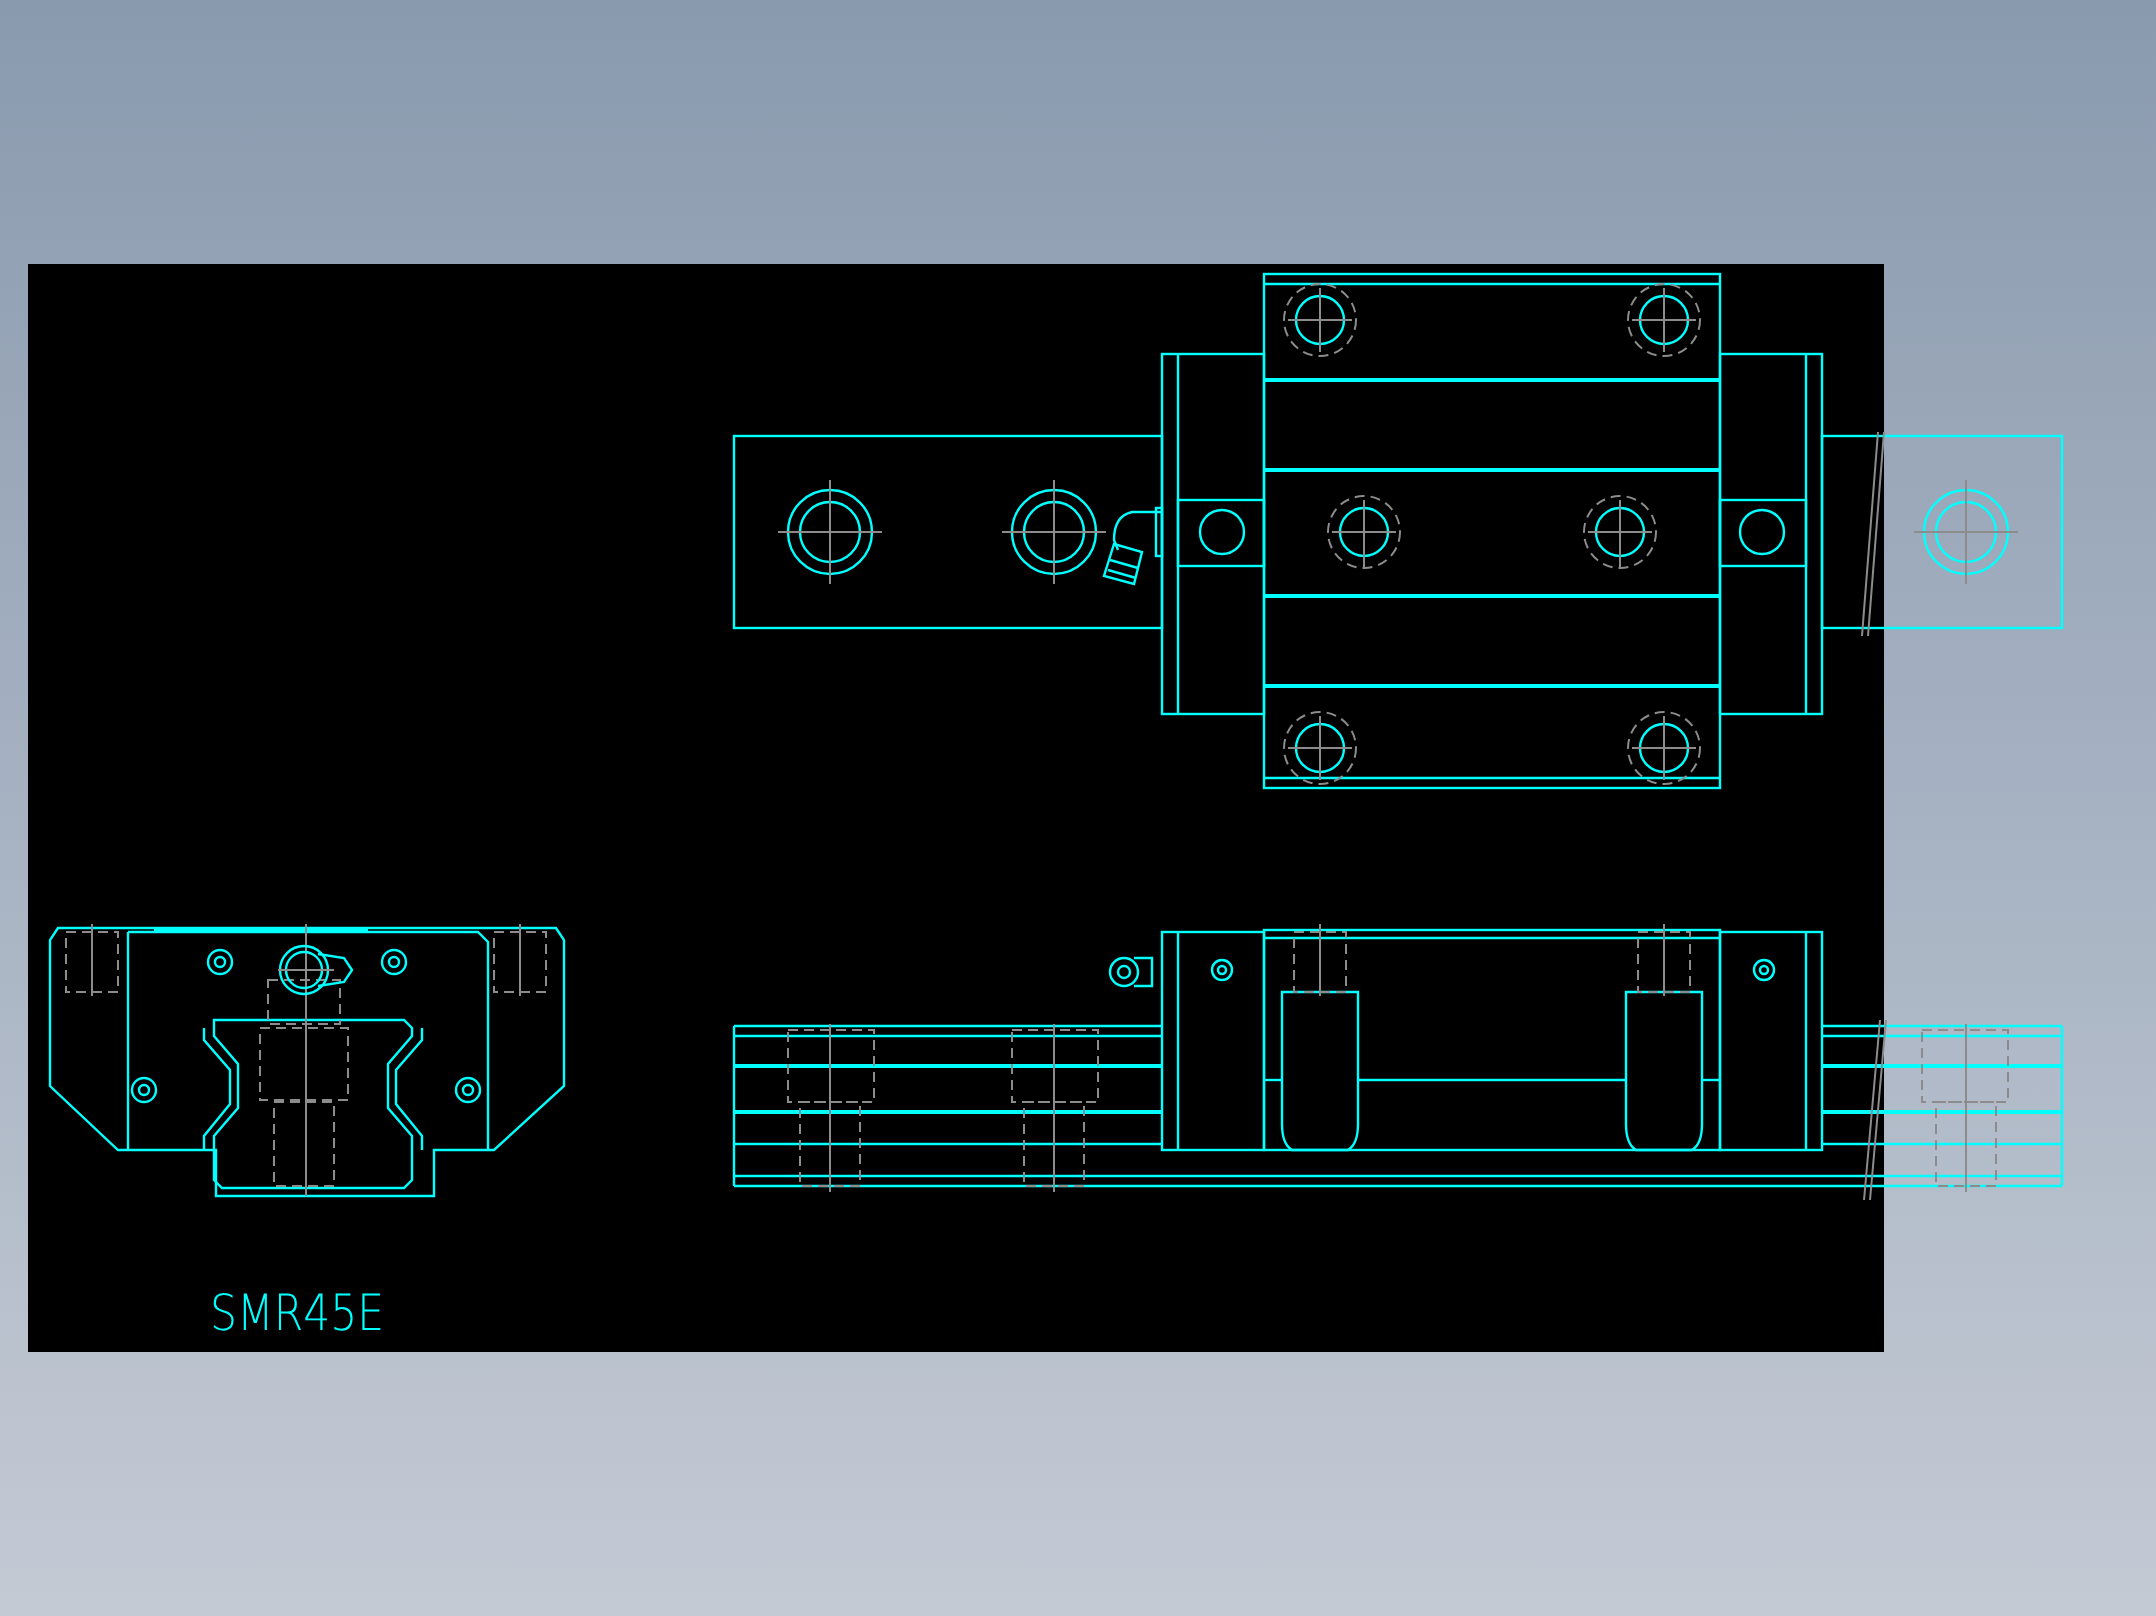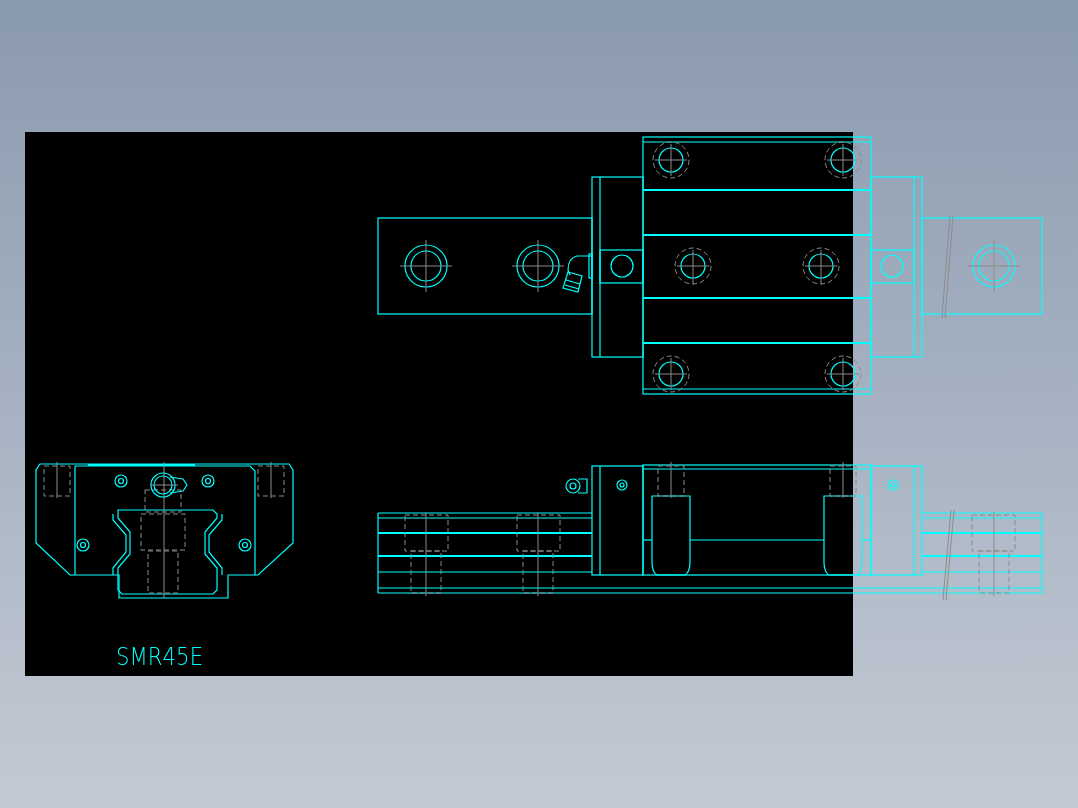--- a/index.html
+++ b/index.html
@@ -3,22 +3,22 @@
 <meta charset="utf-8">
 <style>
   html, body { margin: 0; padding: 0; }
   body {
     width: 1078px; height: 808px; overflow: hidden;
     background: linear-gradient(to bottom, #8a9aae 0%, #a6b2c2 50%, #c4cad4 100%);
     font-family: "DejaVu Sans", sans-serif;
     position: relative;
   }
   #canvas {
-    position: absolute; left: 25px; top: 132px;
-    width: 828px; height: 544px; background: #000000;
+    position: absolute; left: 14px; top: 132px;
+    width: 928px; height: 544px; background: #000000;
   }
   #drawing { position: absolute; left: 0; top: 0; }
   .c { stroke: #00ffff; fill: none; stroke-width: 1.2; }
   .ct { stroke: #00ffff; fill: none; stroke-width: 2; }
   .g { stroke: #8c8c8c; fill: none; stroke-width: 1; }
   .gd { stroke: #8c8c8c; fill: none; stroke-width: 1; stroke-dasharray: 5 3; }
   .lbl {
     position: absolute; left: 91px; top: 510px;
     color: #00ffff; font-family: "DejaVu Sans", sans-serif;
     font-size: 25px; letter-spacing: 0px; font-weight: 300;

